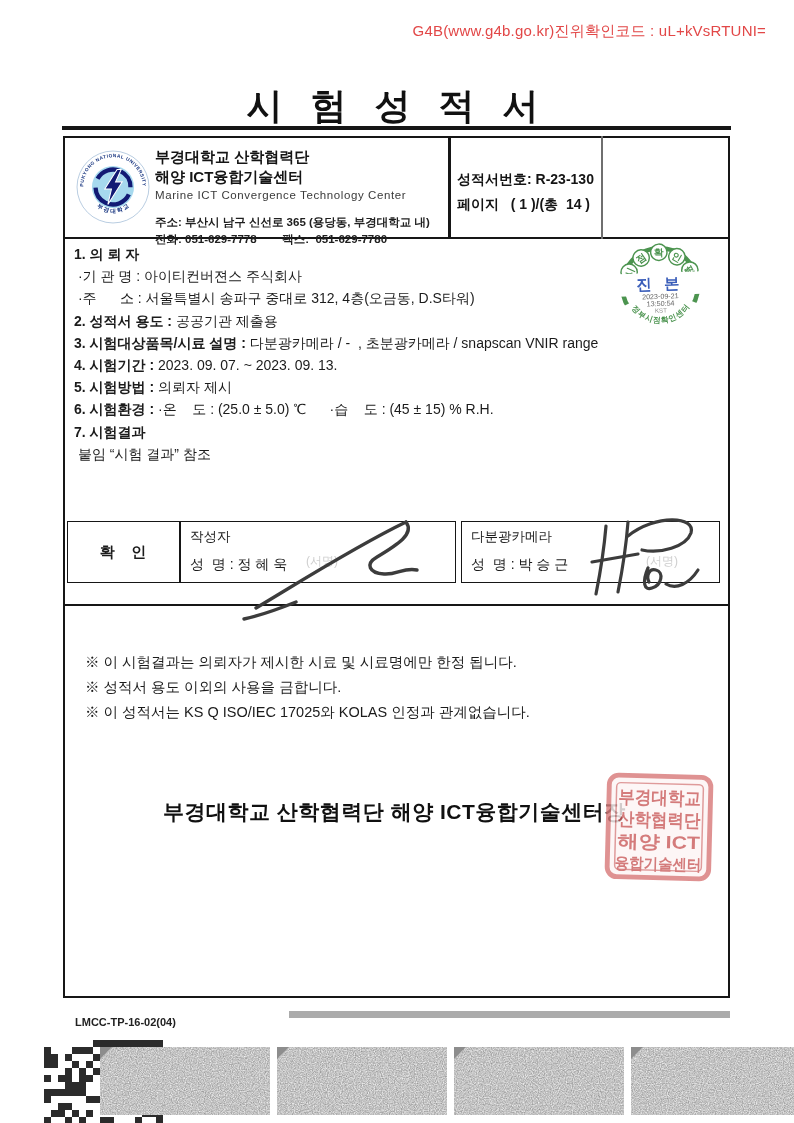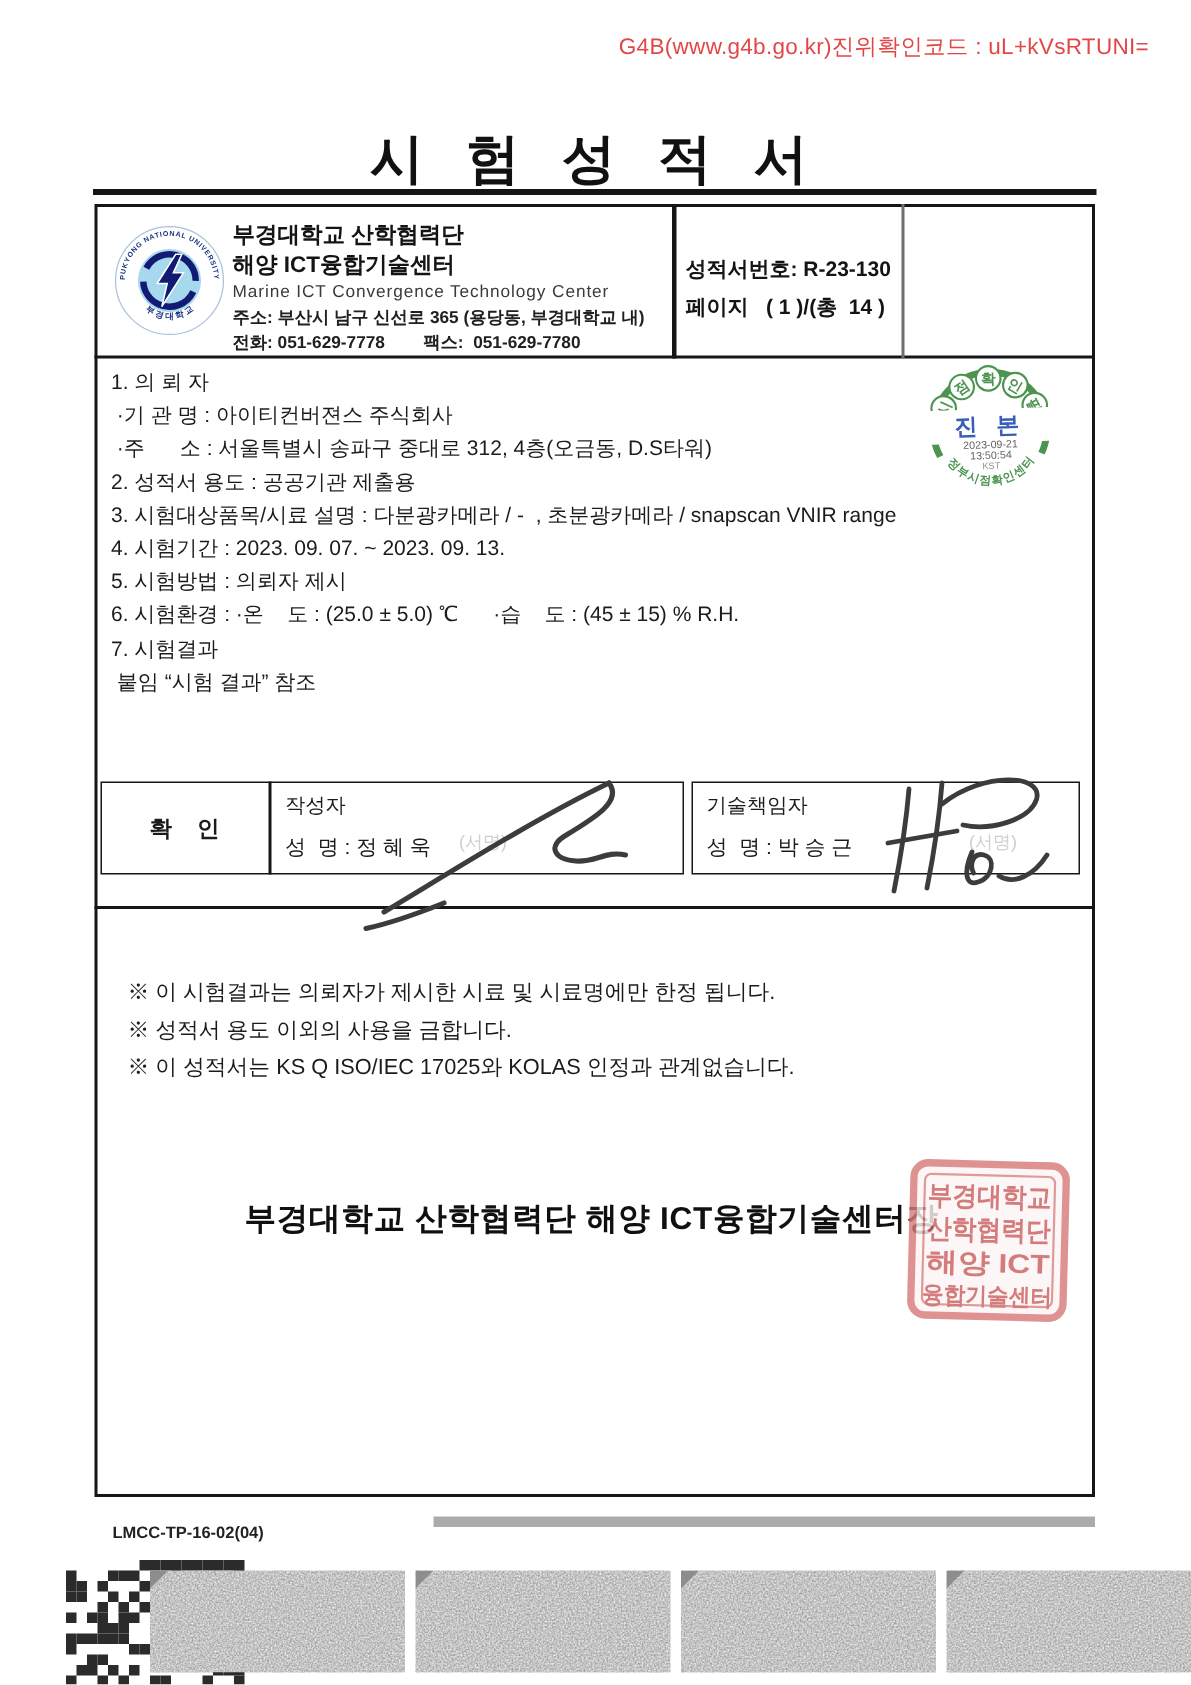--- a/index.html
+++ b/index.html
@@ -11,25 +11,25 @@
   .abs { position:absolute; }
   .pre { white-space:pre; }
   .verify-code { font-size:15px; color:#e24747; letter-spacing:0.2px; }
   .doc-title { font-size:36px; font-weight:bold; letter-spacing:9px; color:#111; }
   .title-rule { background:#161616; }
   .box { border:2px solid #161616; background:transparent; }
   .hline { background:#161616; }
   .vline-dark { background:#161616; }
   .vline-gray { background:#6f6f6f; }
   .org-kr { font-size:15px; font-weight:bold; line-height:20px; color:#141414; }
-  .org-en { font-size:11.5px; color:#3a3a3a; letter-spacing:0.6px; margin-top:2px; margin-bottom:3px; }
+  .org-en { font-size:11.5px; color:#3a3a3a; letter-spacing:0.6px; margin-top:2px; margin-bottom:13px; }
   .org-sub { font-size:11.5px; font-weight:bold; color:#202020; line-height:17px; }
   .report-line { font-size:14px; font-weight:bold; line-height:25px; color:#141414; }
   .items { font-size:14px; line-height:22.2px; color:#1b1b1b; }
-  .items .lbl { font-weight:normal; }
+  .items .lbl { font-weight:bold; }
   .notes { font-size:14.5px; line-height:25px; color:#1b1b1b; }
   .issue-date { font-size:15.5px; color:#1b1b1b; }
   .issuer-title { font-size:21px; font-weight:bold; letter-spacing:0.5px; color:#101010; }
   .cell-label { font-size:13.5px; color:#1b1b1b; }
   .cell-name { font-size:14px; color:#1b1b1b; }
   .confirm-cell { display:flex; align-items:center; justify-content:center;
     font-size:15px; font-weight:bold; }
   .sign-hint { font-size:12px; color:#cfcfcf; }
   .doc-code { font-size:11px; font-weight:bold; color:#222; }
   .gray-bar { background:#ababab; }
@@ -128,21 +128,21 @@
   <div class="abs" style="left:67px; top:521px; width:389px; height:62px; border:1.6px solid #161616;"></div>
   <div class="abs vline-dark" style="left:179px; top:521px; width:1.6px; height:62px;"></div>
   <div class="abs" style="left:461px; top:521px; width:259px; height:62px; border:1.6px solid #161616;"></div>
 
   <div class="abs confirm-cell pre" style="left:67px; top:521px; width:112px; height:62px;">확    인</div>
 
   <div class="abs cell-label pre" style="left:190px; top:528px;">작성자</div>
   <div class="abs cell-name pre" style="left:190px; top:556px;">성  명 : 정 혜 욱</div>
   <div class="abs sign-hint pre" style="left:306px; top:553px;">(서명)</div>
 
-  <div class="abs cell-label pre" style="left:471px; top:528px;">기술책임자</div>
+  <div class="abs cell-label pre" style="left:471px; top:528px;">다분광카메라</div>
   <div class="abs cell-name pre" style="left:471px; top:556px;">성  명 : 박 승 근</div>
   <div class="abs sign-hint pre" style="left:646px; top:553px;">(서명)</div>
 
   <svg class="abs" style="left:238px; top:512px; overflow:visible;" width="200" height="105" viewBox="0 0 200 105">
     <g fill="none" stroke="#3c3c3c" stroke-width="3.4" stroke-linecap="round" stroke-linejoin="round">
       <path d="M 18 96 C 55 74 118 34 168 10"></path>
       <path d="M 168 10 C 177 22 159 33 139 45 C 127 52 131 61 146 62 C 159 63 166 55 179 58"></path>
       <path d="M 58 90 C 38 98 20 104 6 107"></path>
     </g>
   </svg>

